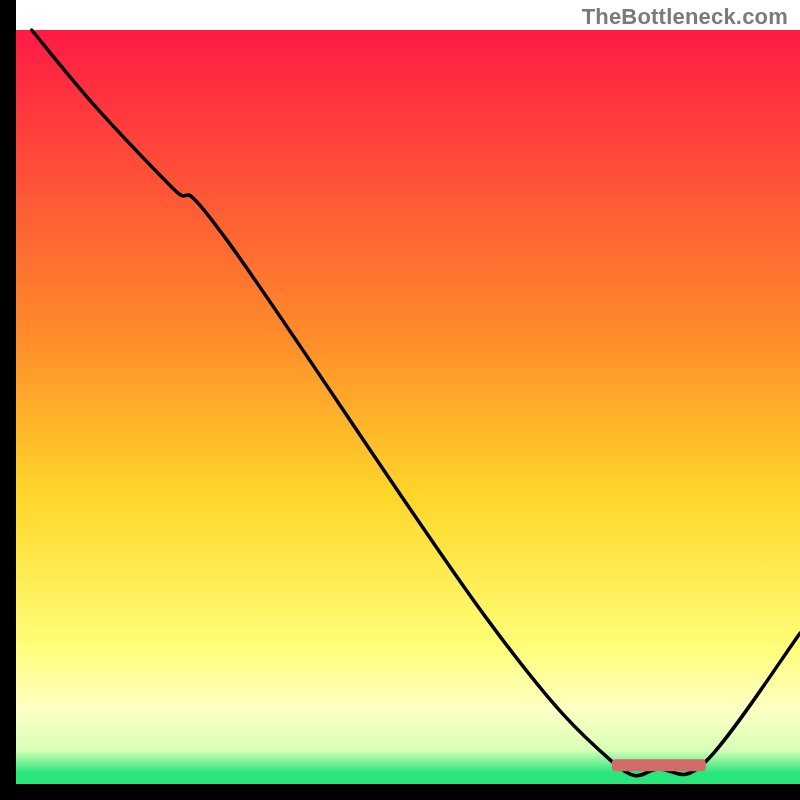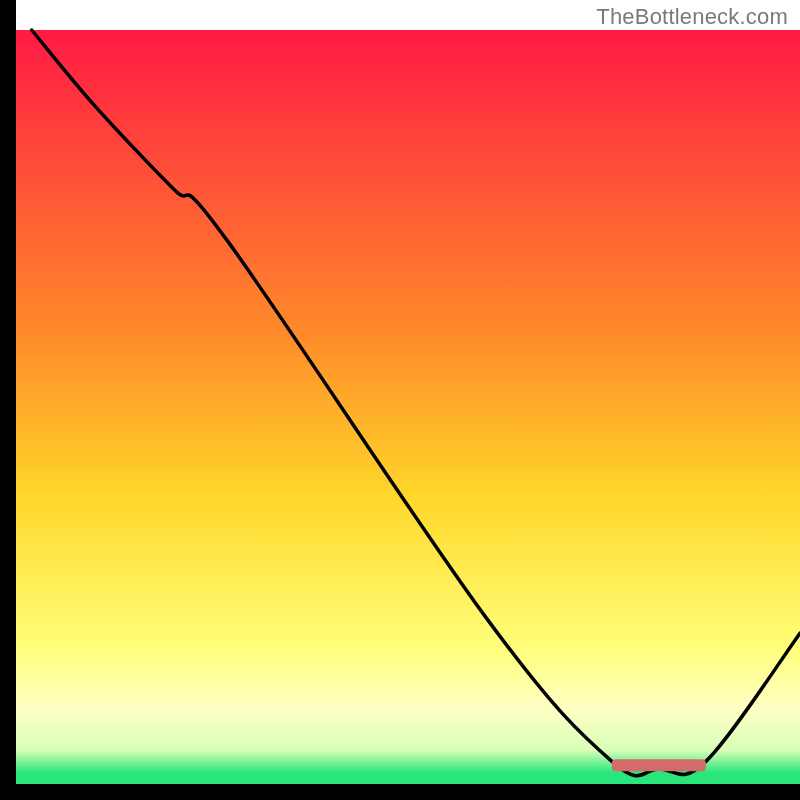--- a/index.html
+++ b/index.html
@@ -10,21 +10,21 @@
     background: #ffffff;
     font-family: Arial, Helvetica, sans-serif;
     overflow: hidden;
   }
   .watermark {
     position: absolute;
     top: 4px;
     right: 12px;
     color: #7a7a7a;
     font-size: 22px;
-    font-weight: 400;
+    font-weight: 700;
     letter-spacing: 0.2px;
     z-index: 20;
   }
   .frame {
     position: absolute;
     left: 0;
     top: 0;
     width: 800px;
     height: 800px;
   }

